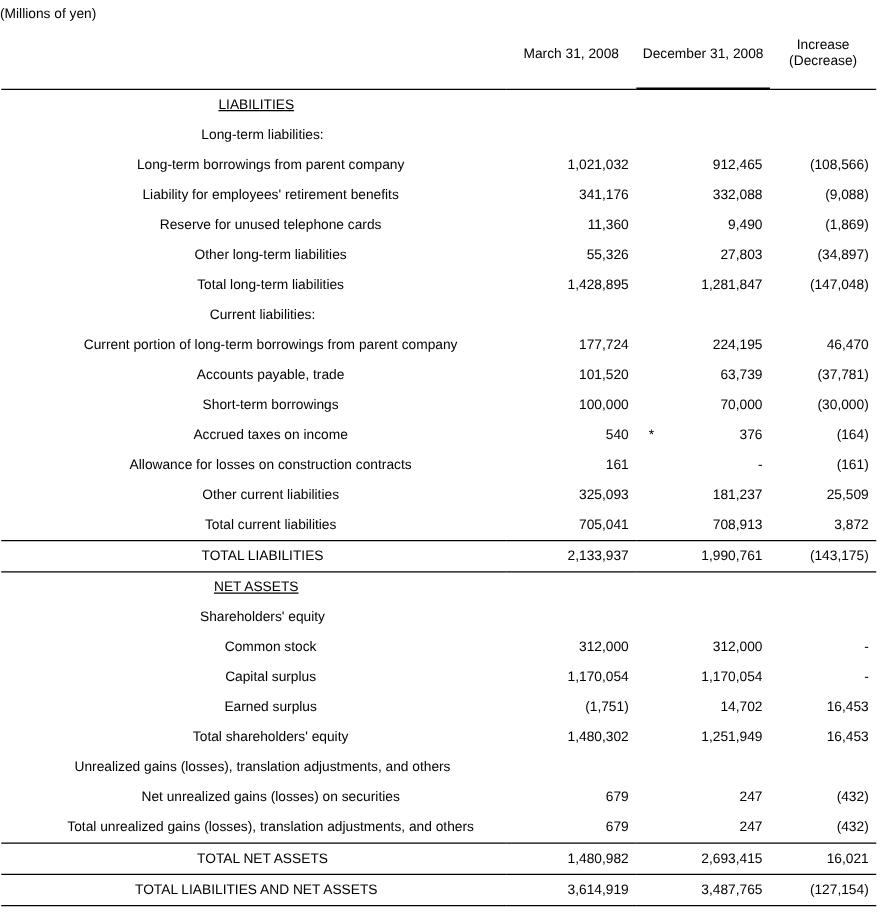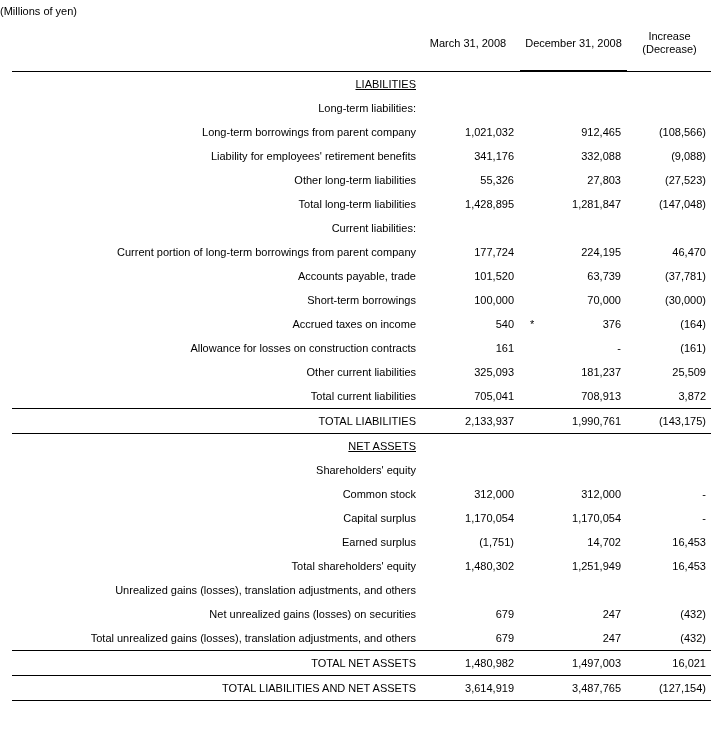--- a/index.html
+++ b/index.html
@@ -28,21 +28,21 @@
     width: 701px;
     text-align: left;
     font-size: 11px;
     line-height: 14px;
     padding-right: 2px;
     box-sizing: border-box;
   }
   table.bs {
     position: absolute;
     top: 16px;
-    left: 12px;
+    left: 1px;
     width: 700px;
     border-collapse: collapse;
     table-layout: fixed;
     font-size: 11px;
   }
   table.bs col.c-label  { width: 404px; }
   table.bs col.c-mar    { width: 104px; }
   table.bs col.c-dec    { width: 107px; }
   table.bs col.c-inc    { width: 85px; }
 
@@ -71,21 +71,21 @@
     text-align: center;
     font-size: 11px;
     line-height: 13px;
     border-bottom: 1px solid #000;
   }
   tr.head th.dec { border-bottom: 2px solid #000; }
 
   
   tr.row td { height: 24px; }
   tr.row td.label {
-    text-align: right;
+    text-align: center;
     padding-left: 4px;
   }
   tr.row td.num {
     text-align: right;
     padding-right: 6px;
     white-space: nowrap;
   }
   td.num .star {
     float: left;
     padding-left: 10px;
@@ -150,26 +150,32 @@
         <td class="inc num">(108,566)</td>
       </tr>
 
       <tr class="row">
         <td class="label ind2">Liability for employees' retirement benefits</td>
         <td class="mar num">341,176</td>
         <td class="dec num">332,088</td>
         <td class="inc num">(9,088)</td>
       </tr>
 
+      <tr class="row">
+        <td class="label ind2">Reserve for unused telephone cards</td>
+        <td class="mar num">11,360</td>
+        <td class="dec num">9,490</td>
+        <td class="inc num">(1,869)</td>
+      </tr>
 
       <tr class="row">
         <td class="label ind2">Other long-term liabilities</td>
         <td class="mar num">55,326</td>
         <td class="dec num">27,803</td>
-        <td class="inc num">(27,523)</td>
+        <td class="inc num">(34,897)</td>
       </tr>
 
       <tr class="row">
         <td class="label ind2">Total long-term liabilities</td>
         <td class="mar num">1,428,895</td>
         <td class="dec num">1,281,847</td>
         <td class="inc num">(147,048)</td>
       </tr>
 
       <tr class="row">
@@ -294,21 +300,21 @@
       <tr class="row">
         <td class="label ind2">Total unrealized gains (losses), translation adjustments, and others</td>
         <td class="mar num">679</td>
         <td class="dec num">247</td>
         <td class="inc num">(432)</td>
       </tr>
 
       <tr class="row rule-above rule-below">
         <td class="label ind1">TOTAL NET ASSETS</td>
         <td class="mar num">1,480,982</td>
-        <td class="dec num">1,497,003</td>
+        <td class="dec num">2,693,415</td>
         <td class="inc num">16,021</td>
       </tr>
 
       <tr class="row rule-below">
         <td class="label ind0">TOTAL LIABILITIES AND NET ASSETS</td>
         <td class="mar num">3,614,919</td>
         <td class="dec num">3,487,765</td>
         <td class="inc num">(127,154)</td>
       </tr>
 

